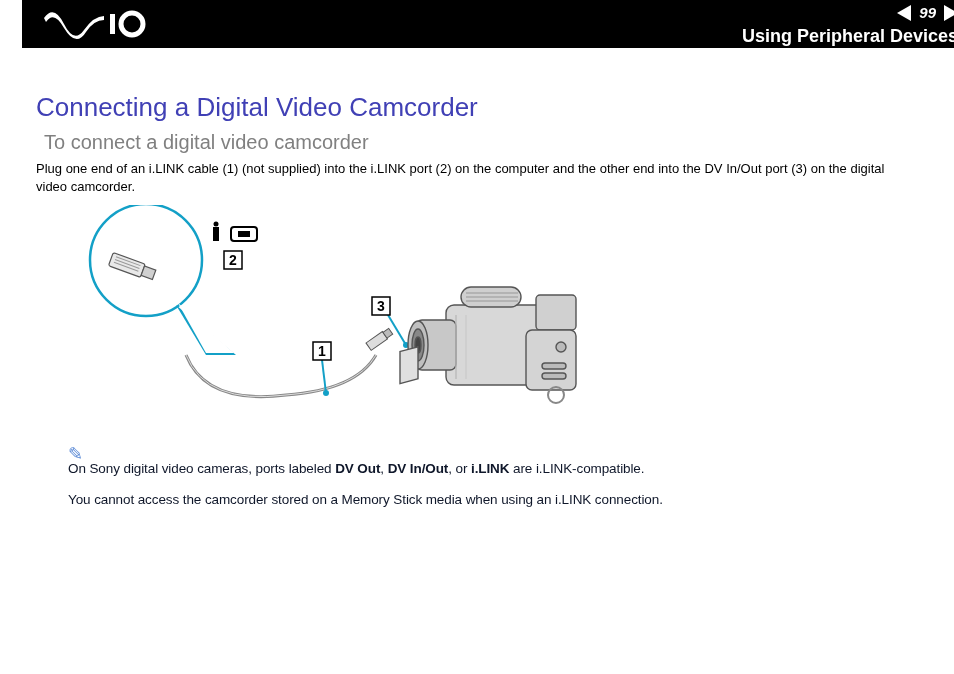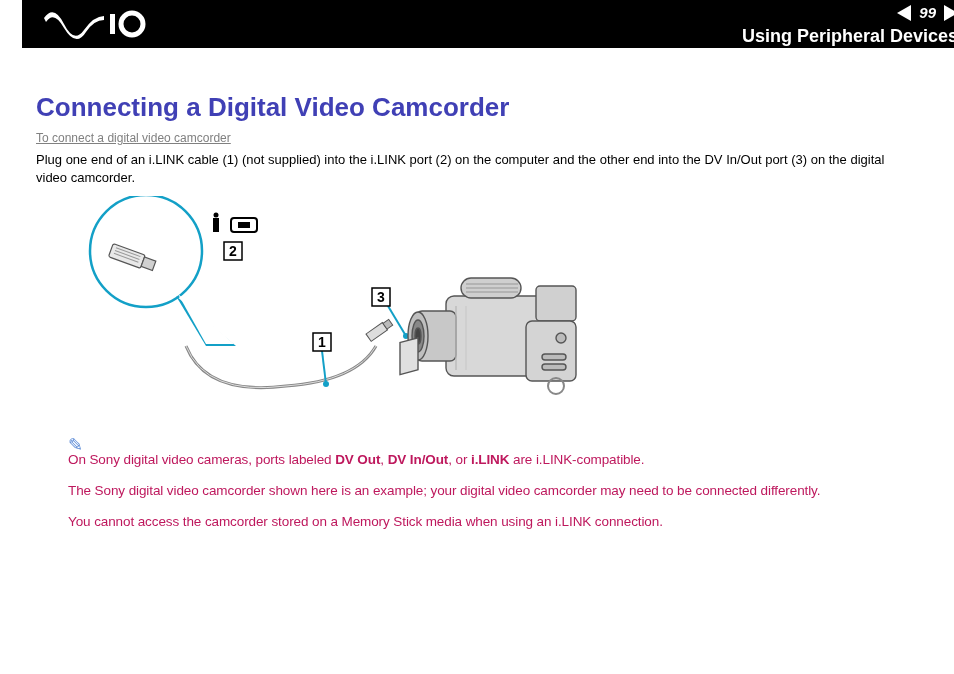--- a/index.html
+++ b/index.html
@@ -60,30 +60,29 @@
     top: 26px;
     color: #fff;
     font-weight: bold;
     font-size: 18px;
   }
   .content {
     padding: 30px 36px 0 36px;
   }
   h1.title {
     color: #4040b5;
-    font-weight: 700;
+    font-weight: 400;
     font-size: 26px;
     margin: 14px 0 8px 0;
   }
   h2.subtitle {
     color: #808080;
     font-weight: 400;
-    font-size: 12px;
-    margin: 0 0 6px 0;
-    text-decoration: underline;
+    font-size: 20px;
+    margin: 0 0 6px 8px;
   }
   p.body {
     font-size: 13px;
     line-height: 1.35;
     margin: 0 0 10px 0;
     color: #000;
   }
   .figure {
     margin: 8px 0 4px 30px;
   }
@@ -93,21 +92,21 @@
   }
   .pencil {
     color: #5b8ad6;
     font-size: 18px;
     display: block;
     margin-bottom: -4px;
   }
   p.note {
     font-family: "Helvetica Neue", Arial, sans-serif;
     font-size: 13.5px;
-    color: #be185d;
+    color: #0f172a;
     margin: 0 0 16px 0;
     letter-spacing: -0.1px;
   }
   p.note strong {
     font-weight: bold;
   }
 </style>
 </head>
 <body>
 
@@ -212,16 +211,15 @@
         <line x1="60" y1="40" x2="60" y2="104" stroke="#ccc"></line>
       </g>
     </svg>
   </div>
 
   <div class="notes">
     <span class="pencil">✎</span>
     <p class="note">
       <span>On Sony digital video cameras, ports labeled </span><strong>DV Out</strong><span>, </span><strong>DV In/Out</strong><span>, or </span><strong>i.LINK</strong><span> are i.LINK-compatible.</span>
     </p>
-    <p class="note">The Sony digital video camcorder shown here is an example; your digital video camcorder may need to be connected differently.</p>
     <p class="note">You cannot access the camcorder stored on a Memory Stick media when using an i.LINK connection.</p>
   </div>
 </div>
 
 </body></html>

